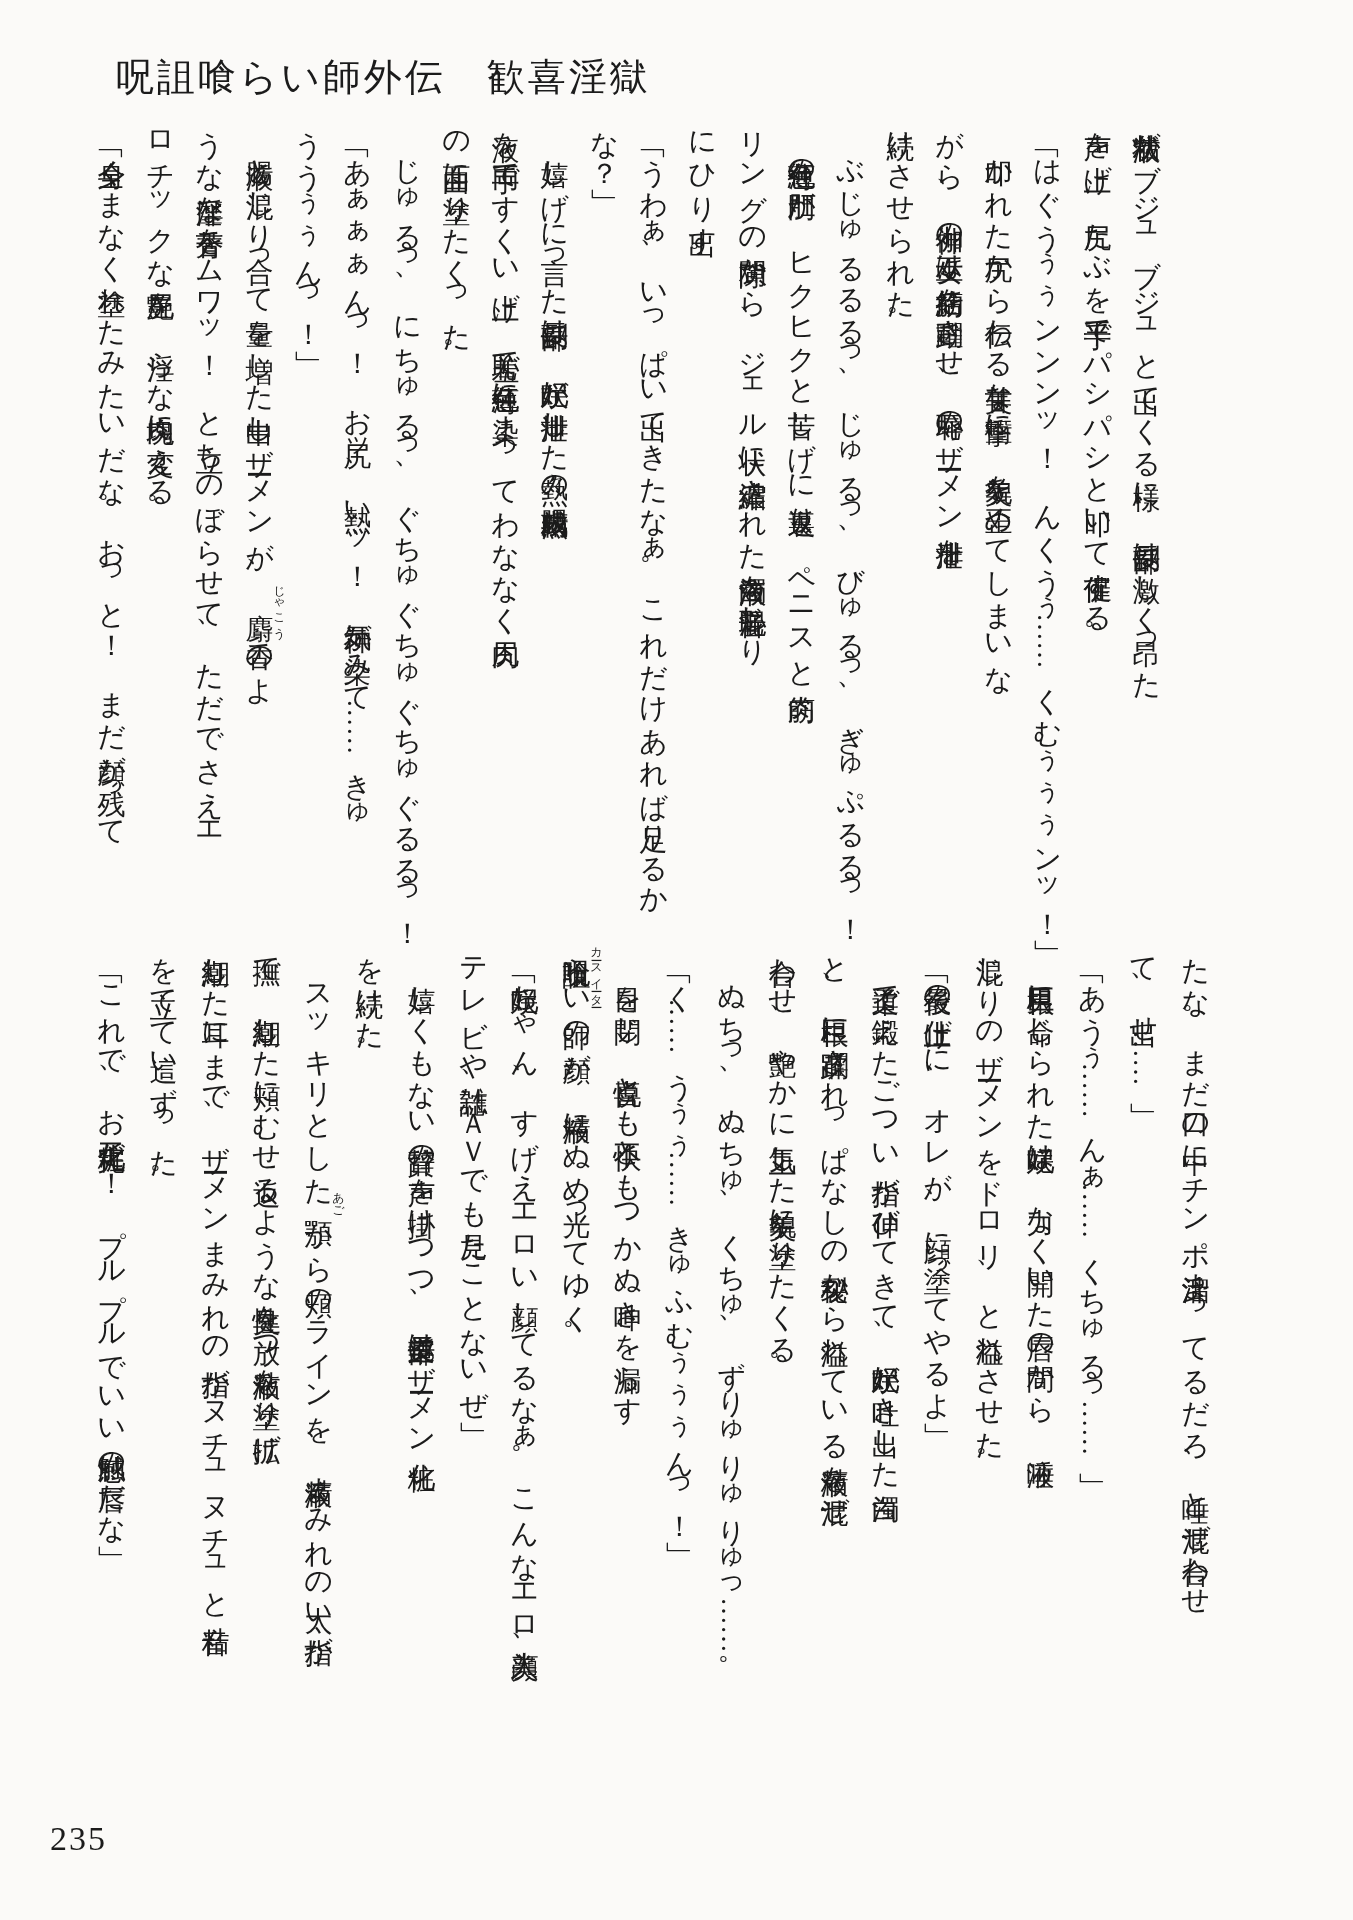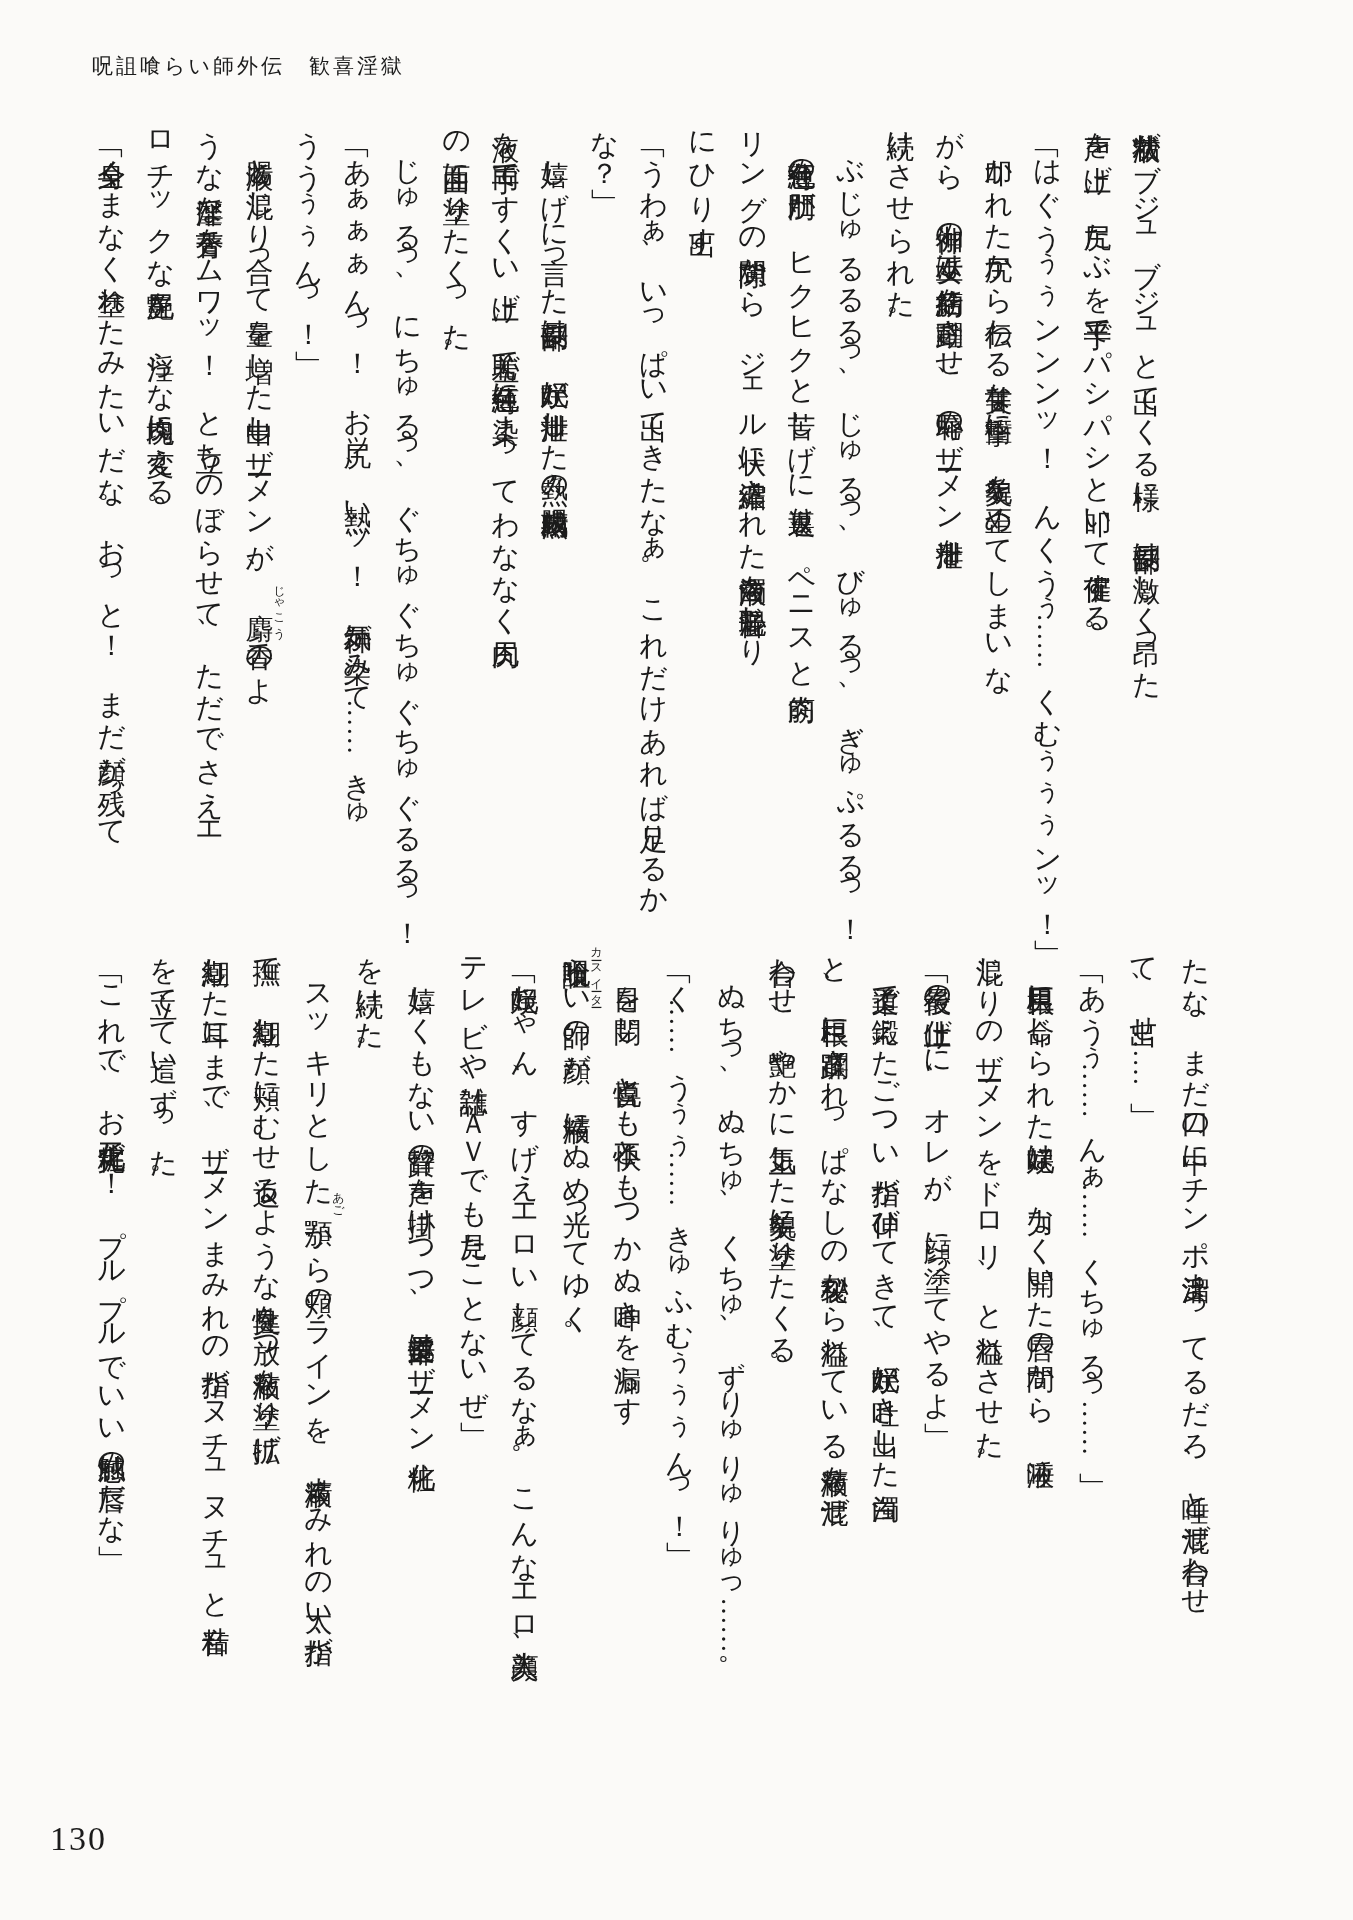--- a/index.html
+++ b/index.html
@@ -11,23 +11,23 @@
     position: relative;
     width: 1353px;
     height: 1920px;
     background: #fbfaf8;
     overflow: hidden;
     font-family: "Liberation Serif", "DejaVu Serif", serif;
     color: #1b1b1b;
   }
   .running-head {
     position: absolute;
-    left: 92px;
+    left: 116px;
     top: 52px;
-    font-size: 21px;
+    font-size: 38px;
     letter-spacing: 3px;
     white-space: nowrap;
   }
   .vcol {
     position: absolute;
     writing-mode: vertical-rl;
     text-orientation: mixed;
     font-size: 28px;
     line-height: 1;
     white-space: nowrap;
@@ -103,14 +103,14 @@
       <div class="vcol" style="left: 459px; top: 938px;">テレビや雑誌、ＡＶでも見たことないぜ」</div>
       <div class="vcol" style="left: 407px; top: 966px;">嬉しくもない賛辞の声を掛けつつ、柔道部長はザーメン化粧</div>
       <div class="vcol" style="left: 355px; top: 938px;">を続けた。</div>
       <div class="vcol" style="left: 304px; top: 966px;">スッキリとした<ruby>顎<rt>あご</rt></ruby>から頬のラインを、精液まみれの太い指が</div>
       <div class="vcol" style="left: 252px; top: 938px;">撫で、紅潮した頬にむせ返るような性臭を放つ粘液を塗り拡げ、</div>
       <div class="vcol" style="left: 201px; top: 938px;">紅潮した耳にまで、ザーメンまみれの指がヌチュヌチュと粘音</div>
       <div class="vcol" style="left: 149px; top: 938px;">を立てて這いずった。</div>
       <div class="vcol" style="left: 97px; top: 966px;">「これで、お化粧完了だ！　プルプルでいい感触の唇だな」</div>
     </div>
 
-  <div class="folio">130</div>
+  <div class="folio">235</div>
 </div>
 
 </body></html>

